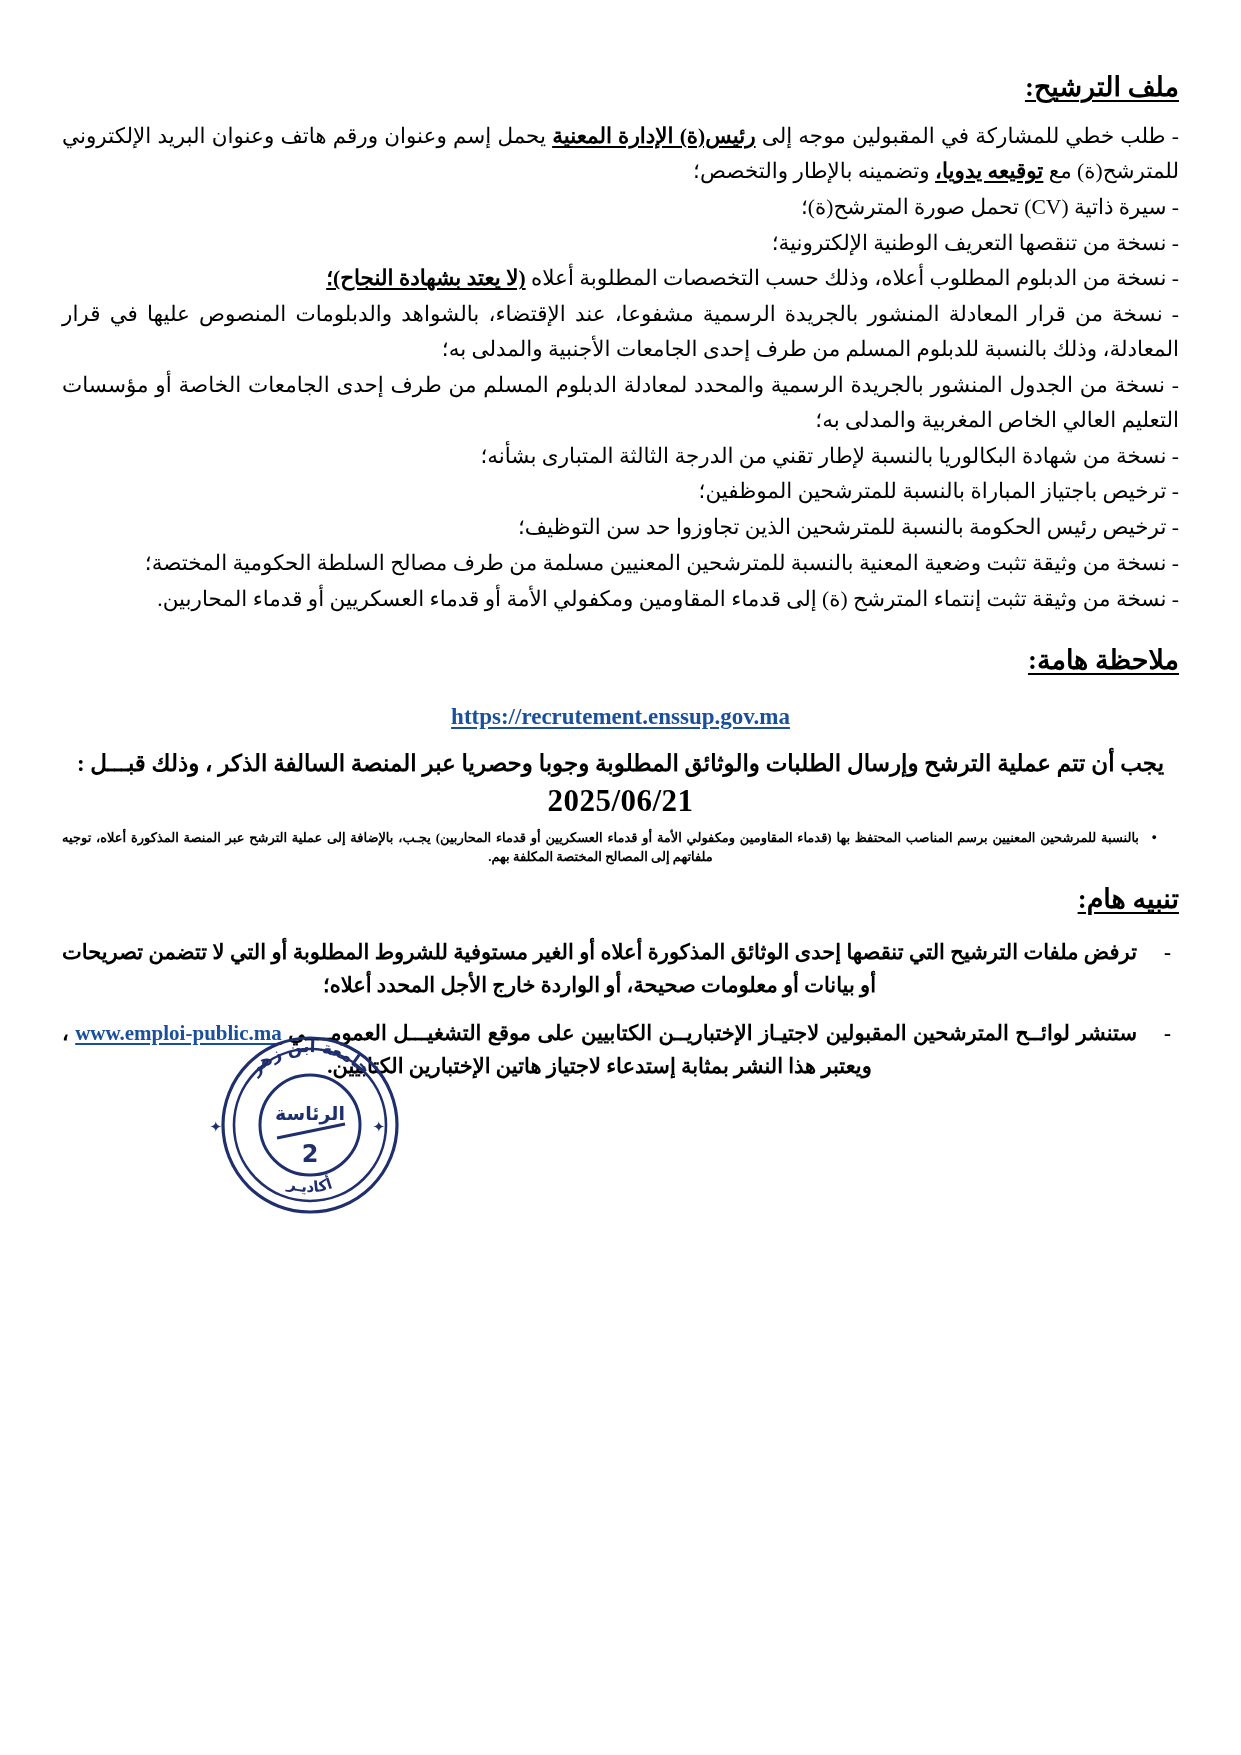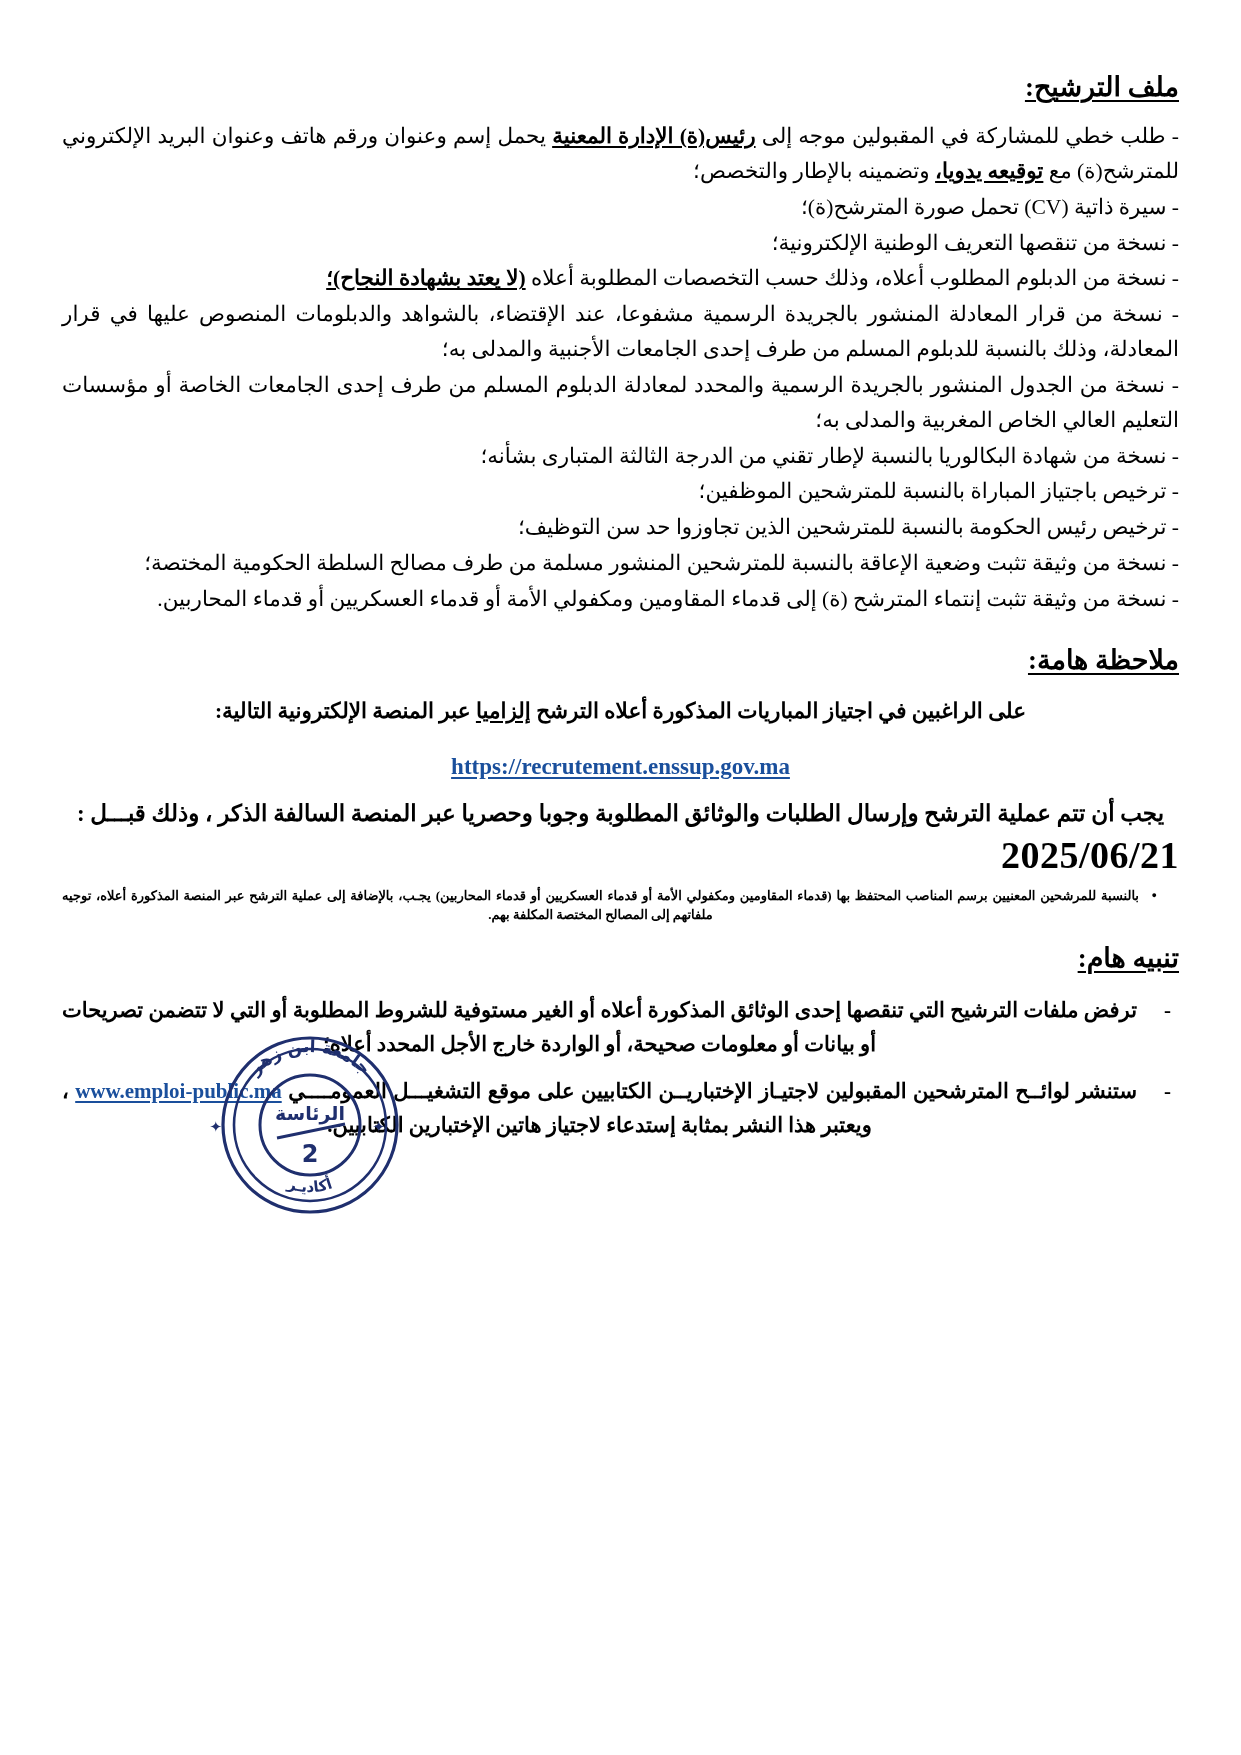--- a/index.html
+++ b/index.html
@@ -88,23 +88,23 @@
     font-family: "Liberation Serif", "DejaVu Serif", serif;
   }
   .must-line {
     direction: rtl;
     text-align: center;
     font-weight: bold;
     font-size: 23px;
     margin: 16px 0 6px 0;
   }
   .deadline {
-    text-align: right;
-    font-weight: bold;
-    font-size: 38px;
+    text-align: center;
+    font-weight: bold;
+    font-size: 31px;
     letter-spacing: 0.5px;
     margin: 4px 0 10px 0;
     direction: ltr;
   }
 
   
   ul.small-bullets {
     direction: rtl;
     list-style: none;
     margin: 8px 0 0 0;
@@ -214,38 +214,35 @@
 
       <p class="doc-item">
         <span>- ترخيص باجتياز المباراة بالنسبة للمترشحين الموظفين؛</span>
       </p>
 
       <p class="doc-item">
         <span>- ترخيص رئيس الحكومة بالنسبة للمترشحين الذين تجاوزوا حد سن التوظيف؛</span>
       </p>
 
       <p class="doc-item">
-        <span>- نسخة من وثيقة تثبت وضعية الإعاقة بالنسبة للمترشحين المنشور مسلمة من طرف مصالح السلطة الحكومية المختصة؛</span>
+        <span>- نسخة من وثيقة تثبت وضعية المعنية بالنسبة للمترشحين المعنيين مسلمة من طرف مصالح السلطة الحكومية المختصة؛</span>
       </p>
 
       <p class="doc-item">
         <span>- نسخة من وثيقة تثبت إنتماء المترشح (ة) إلى قدماء المقاومين ومكفولي الأمة أو قدماء العسكريين أو قدماء المحاربين.</span>
       </p>
 
     </div>
   </div>
 
   <div class="note-block">
     <div class="section-heading">
       <span class="ul">ملاحظة هامة:</span>
     </div>
 
-    <p class="note-line">
-      <span>على الراغبين في اجتياز المباريات المذكورة أعلاه الترشح </span><span class="u">إلزاميا</span><span> عبر المنصة الإلكترونية التالية:</span>
-    </p>
 
     <div class="link-line">
       <a class="weblink" href="#">https://recrutement.enssup.gov.ma</a>
     </div>
 
     <p class="must-line">يجب أن تتم عملية الترشح وإرسال الطلبات والوثائق المطلوبة وجوبا وحصريا عبر المنصة السالفة الذكر ، وذلك قبـــل :</p>
 
     <p class="deadline">2025/06/21</p>
 
     <ul class="small-bullets">

